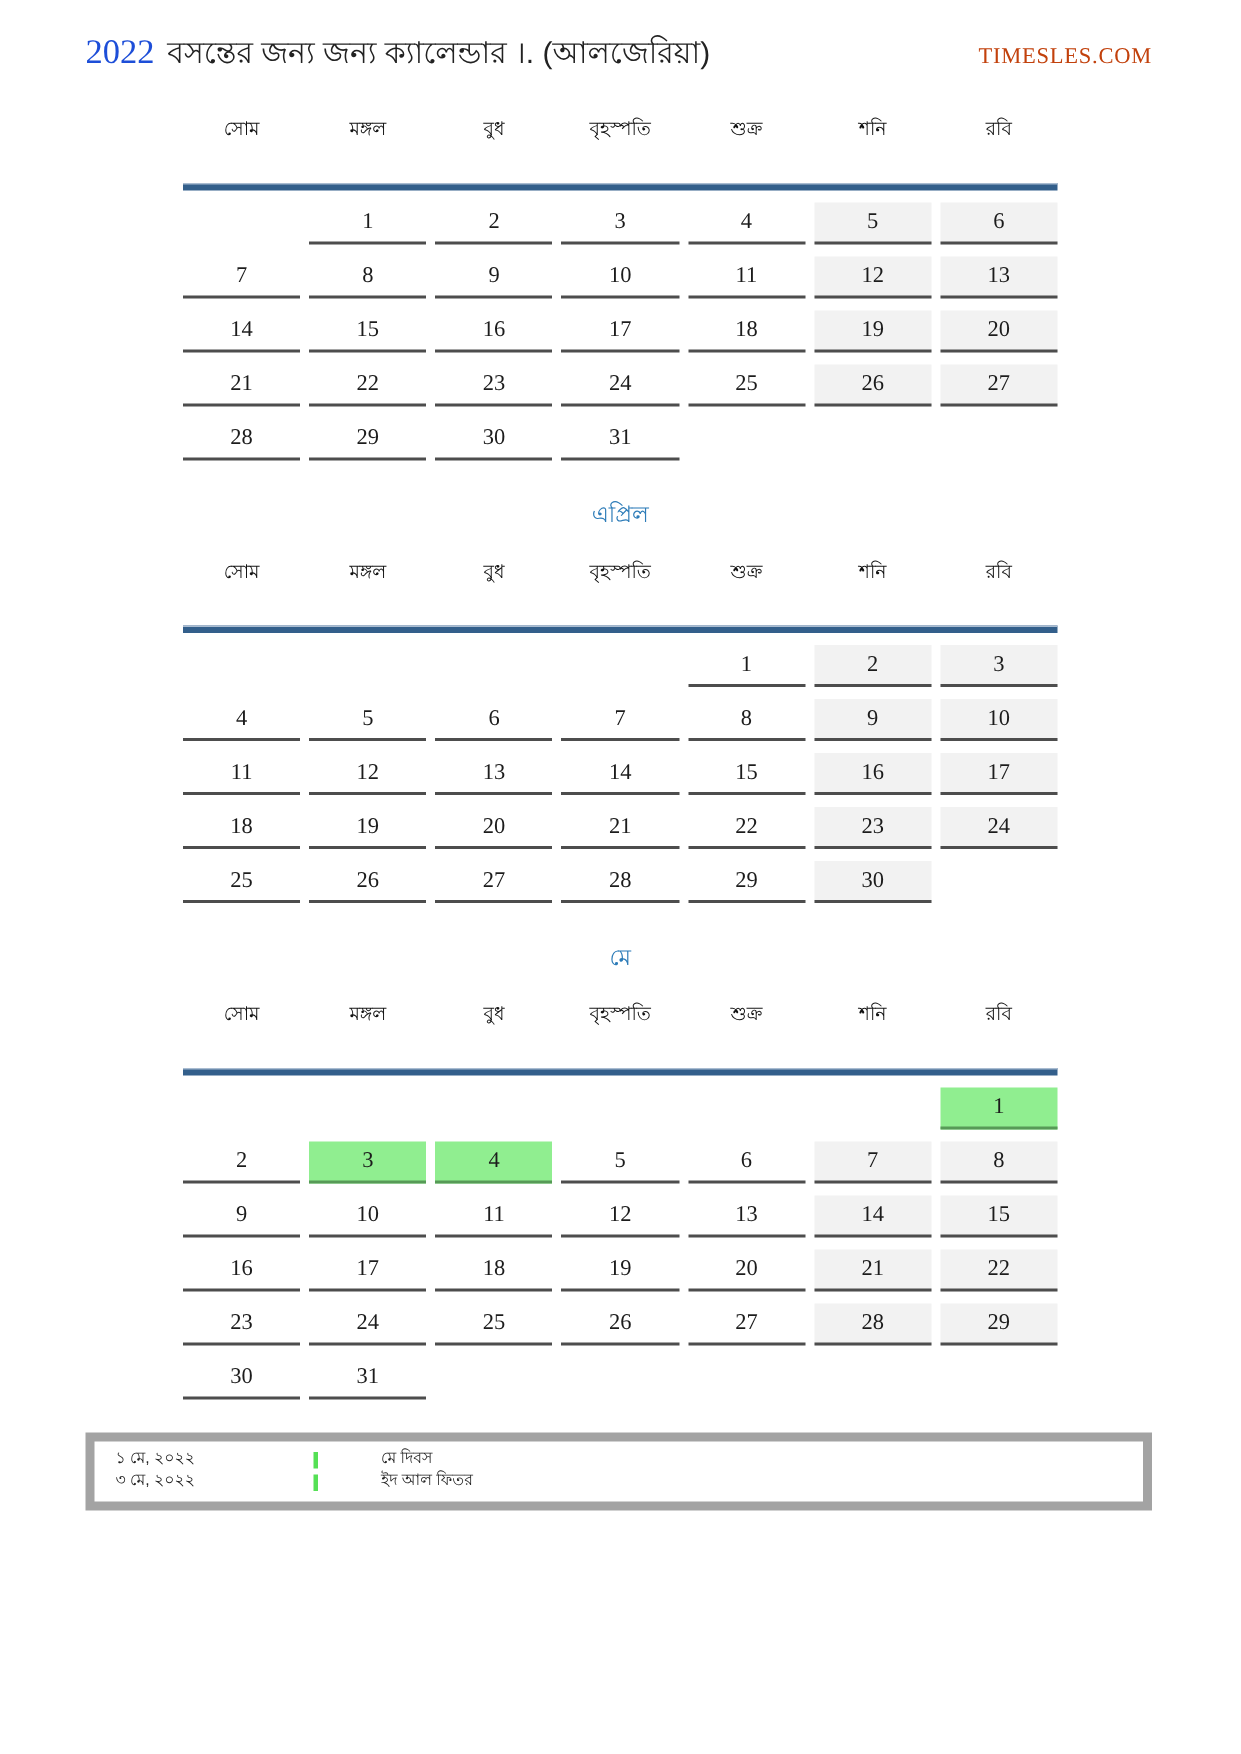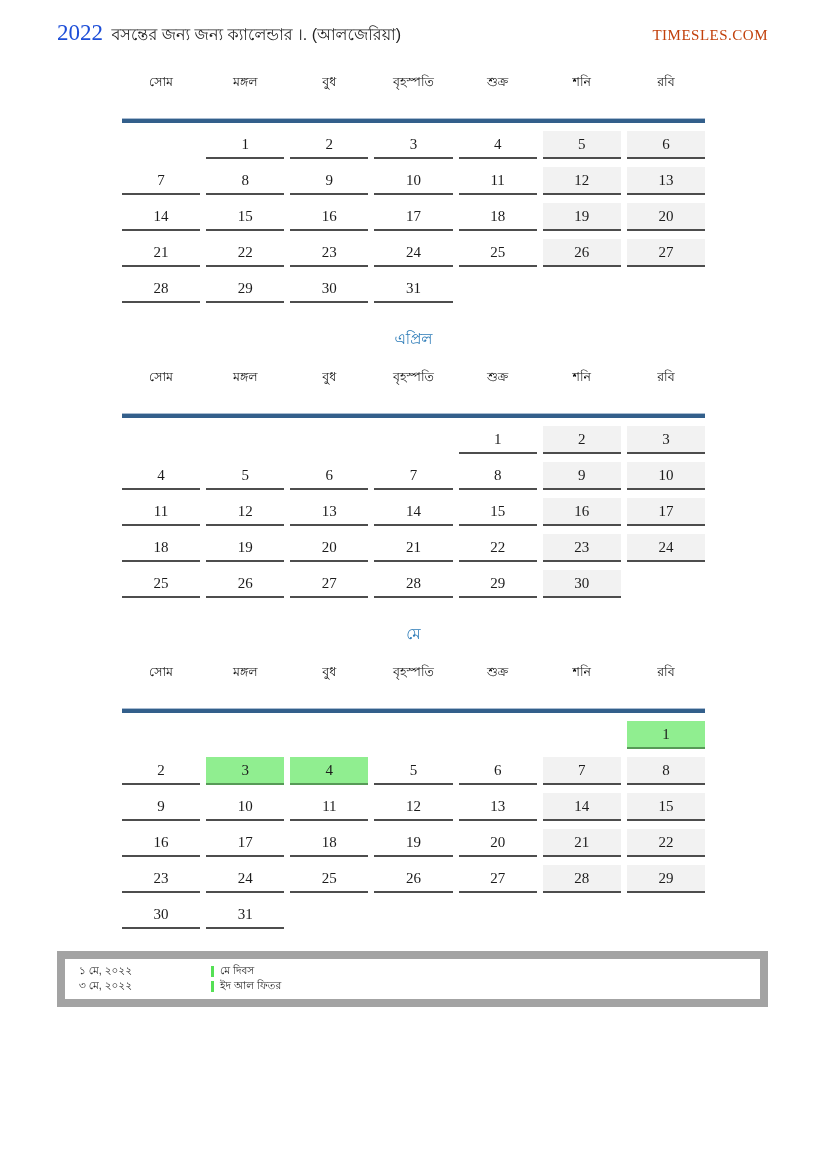--- a/index.html
+++ b/index.html
@@ -14,21 +14,21 @@
   }
   
   .page-header {
     display:flex; justify-content:space-between; align-items:baseline;
     padding:20px 59px 0 57px;
   }
   .title-year {
     font-family:"Liberation Serif","DejaVu Serif",serif;
     font-size:23px; color:#1d4ed8;
   }
-  .title-text { font-size:16px; color:#222222; margin-left:4px;margin-top:40px; }
+  .title-text { font-size:20px; color:#222222; margin-left:4px;margin-top:40px; }
   .site-link {
     font-family:"Liberation Serif","DejaVu Serif",serif;
     font-size:15px; color:#c2410c; text-decoration:none; letter-spacing:0.5px;
     cursor:pointer;
   }
   
   .months { width:583px; margin:0 auto; }
   .month { margin-top:24px; }
   .month-title {
     margin:0 0 16px 0; text-align:center;
@@ -51,34 +51,34 @@
     font-size:15px; line-height:27px; color:#1c1c1c;
     border-bottom:2px solid transparent;
   }
   .cell.day      { border-bottom-color:#4d4d4d; }
   .cell.weekend  { background:#f2f2f2; border-bottom-color:#4d4d4d; }
   .cell.holiday  { background:#90ee90; border-bottom-color:#579a57; }
   .cell.empty    { border-bottom-color:transparent; }
   
   .legend {
     margin:22px 59px 0 57px;
-    border:8px solid #a3a3a3;
+    border:6px solid #a3a3a3;
     padding:5px 12px 7px 12px;
     display:flex; align-items:flex-start;
     min-height:24px;
   }
   .legend-pair {
     display:grid;
     grid-template-columns:134px 150px;
     row-gap:2px;
     font-size:10.5px; color:#222222;
   }
   .legend-pair.pair-b { grid-template-columns:150px auto; }
   .legend-date { padding-left:2px; line-height:13px; }
-  .legend-label { display:flex; align-items:flex-end; line-height:13px; }
+  .legend-label { display:flex; align-items:flex-end; line-height:13px;gap:36px; }
   .legend-bar {
     display:inline-block; width:3px; height:11px;
     background:#55e055; margin-right:6px; flex:0 0 3px;
   }
 </style>
 </head>
 <body>
 
 <div class="page">
 

